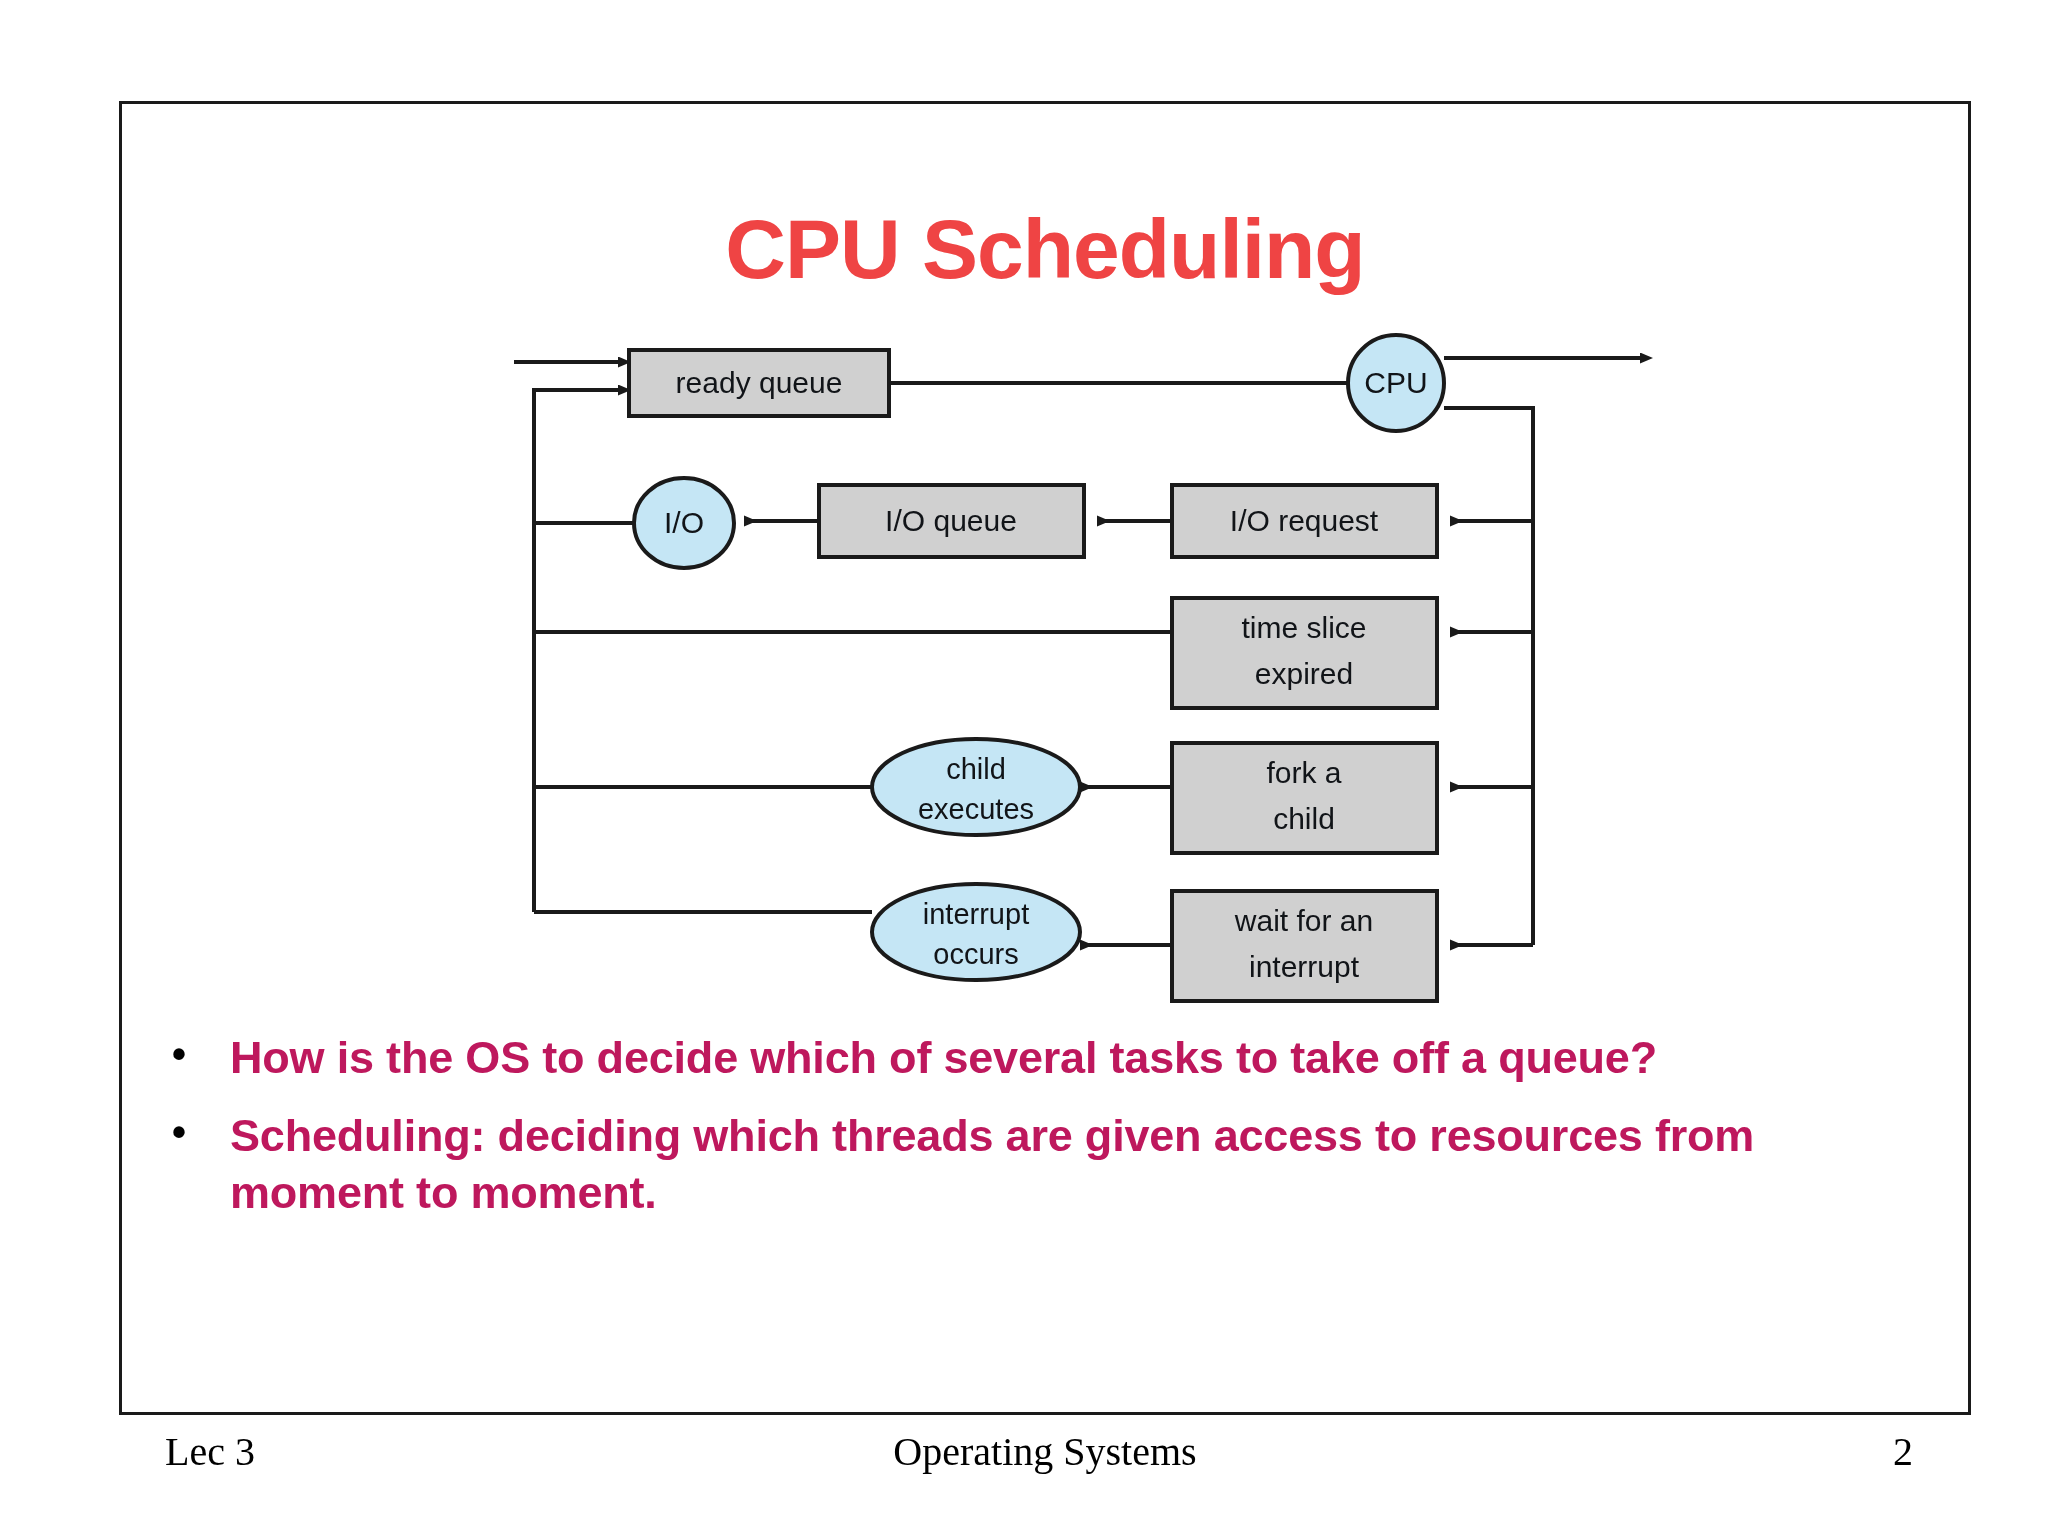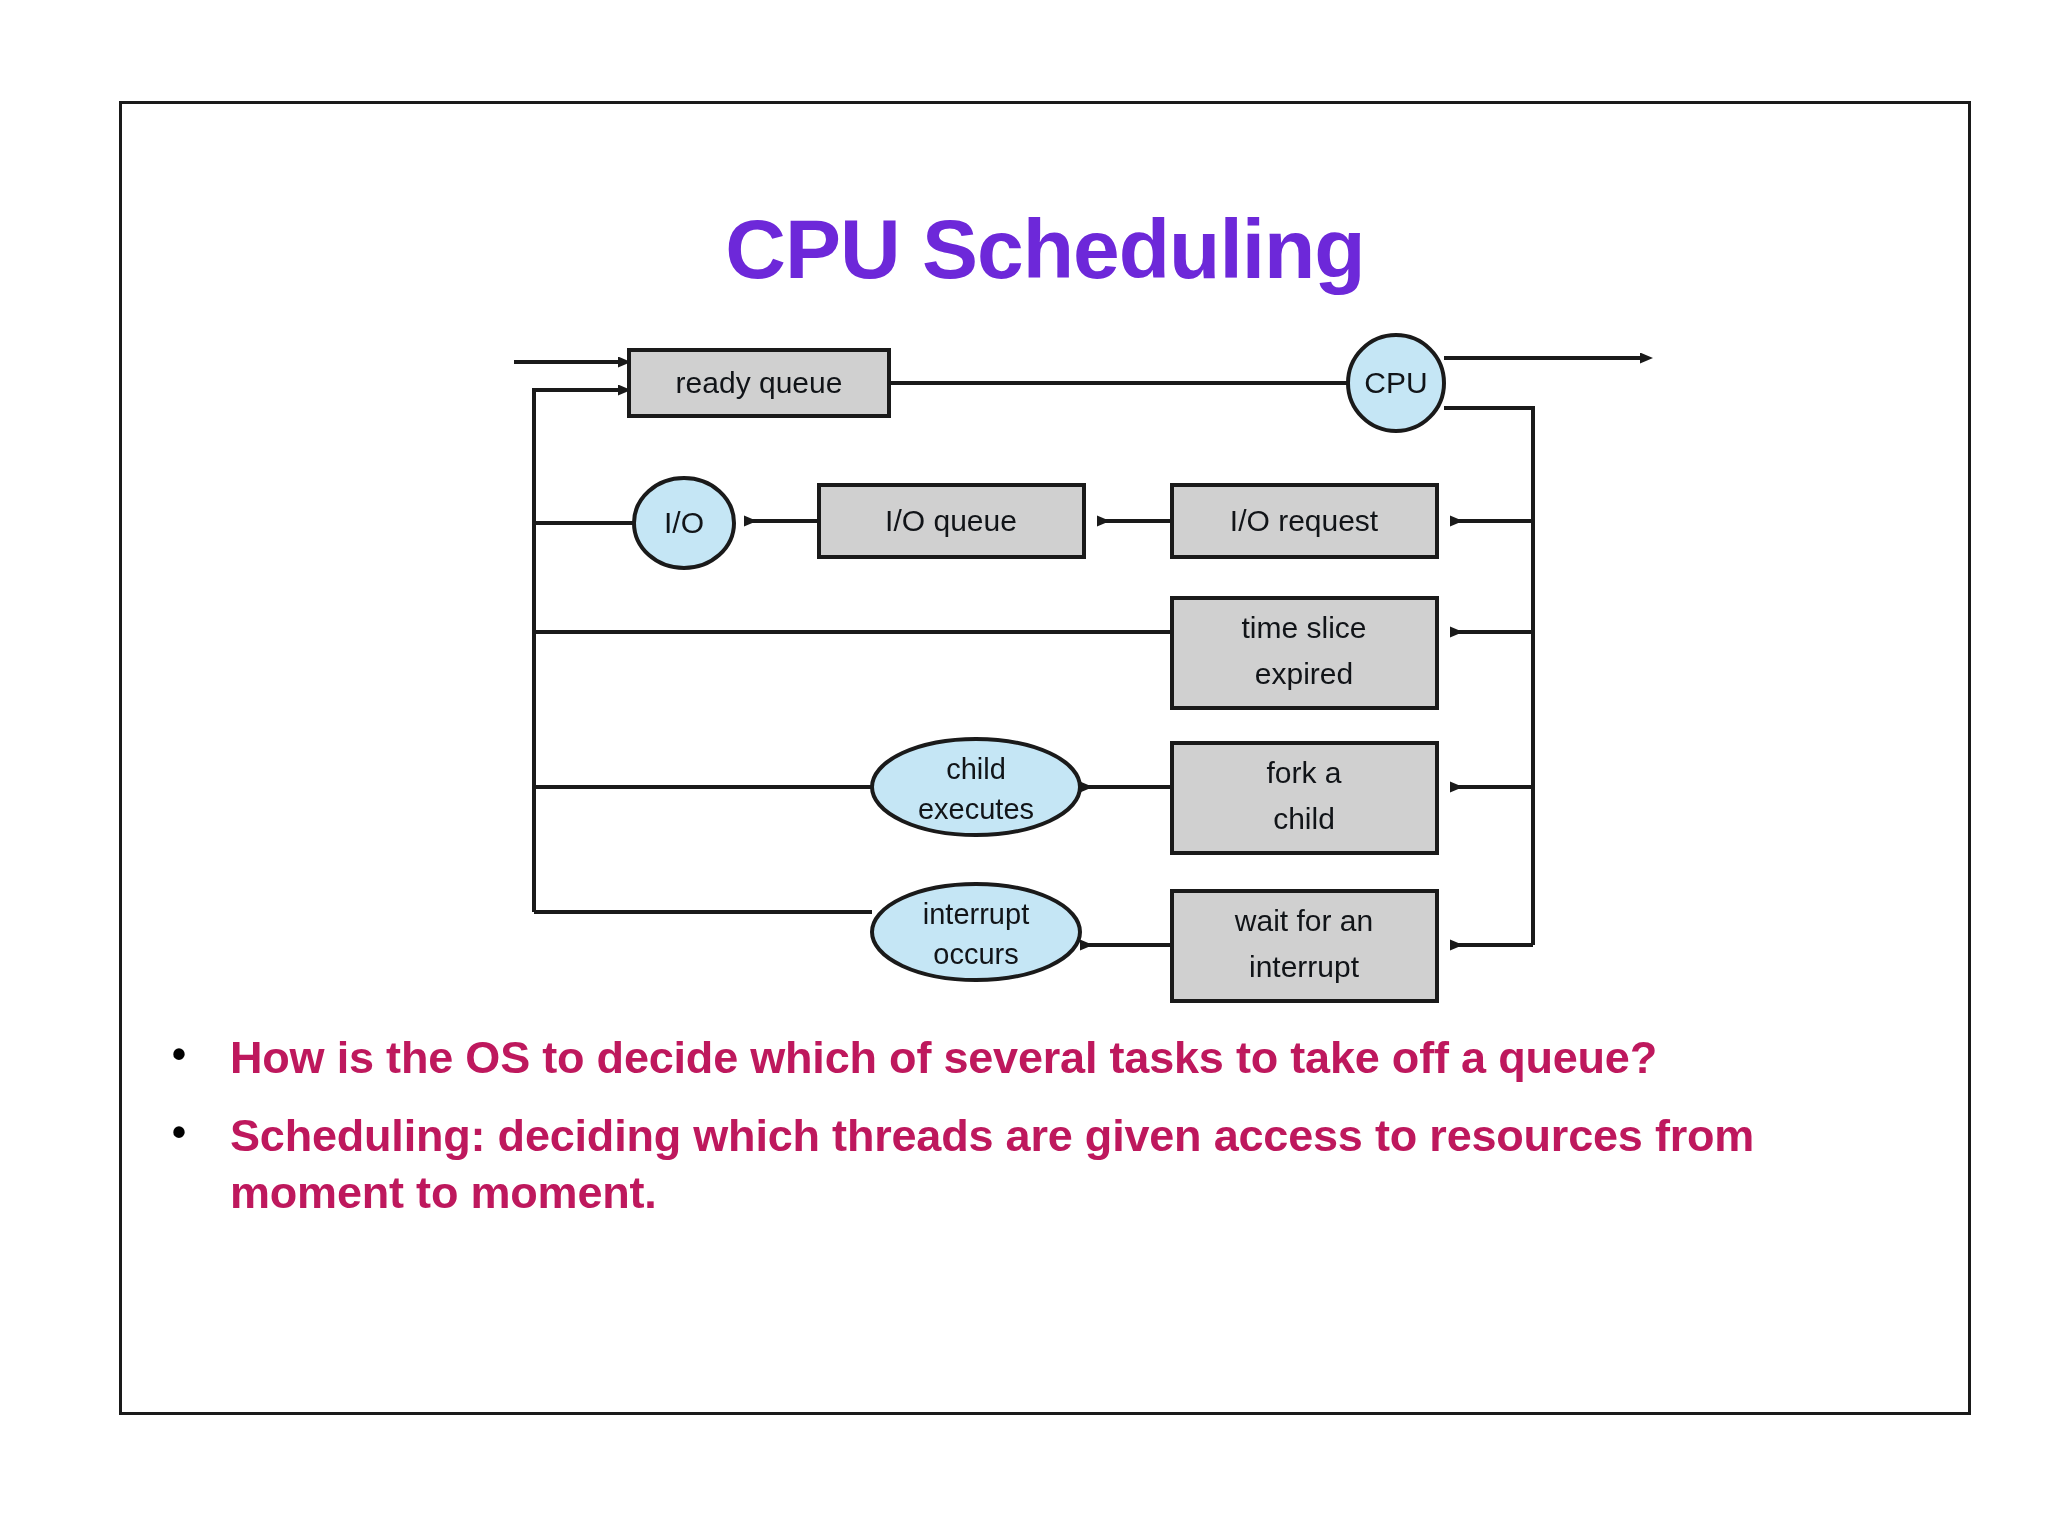--- a/index.html
+++ b/index.html
@@ -32,21 +32,21 @@
     background: transparent;
   }
   .title {
     position: absolute;
     left: 119px;
     top: 205px;
     width: 1852px;
     text-align: center;
     font-size: 84px;
     font-weight: bold;
-    color: #6d28d9;
+    color: #ef4444;
     letter-spacing: -1px;
     font-family: "Liberation Sans", sans-serif;
     line-height: 1.05;
     white-space: nowrap;
   }
   
   .diagram {
     position: absolute;
     left: 0;
     top: 0;
@@ -243,14 +243,19 @@
     <div class="bullet-row">
       <div class="bullet-dot">•</div>
       <div class="bullet-text">How is the OS to decide which of several tasks to take off a queue?</div>
     </div>
     <div class="bullet-row">
       <div class="bullet-dot">•</div>
       <div class="bullet-text">Scheduling: deciding which threads are given access to resources from moment to moment.</div>
     </div>
   </div>
 
+  <div class="footer">
+    <div class="footer-left">Lec 3</div>
+    <div class="footer-center">Operating Systems</div>
+    <div class="footer-right">2</div>
+  </div>
 
 </div>
 
 </body></html>

